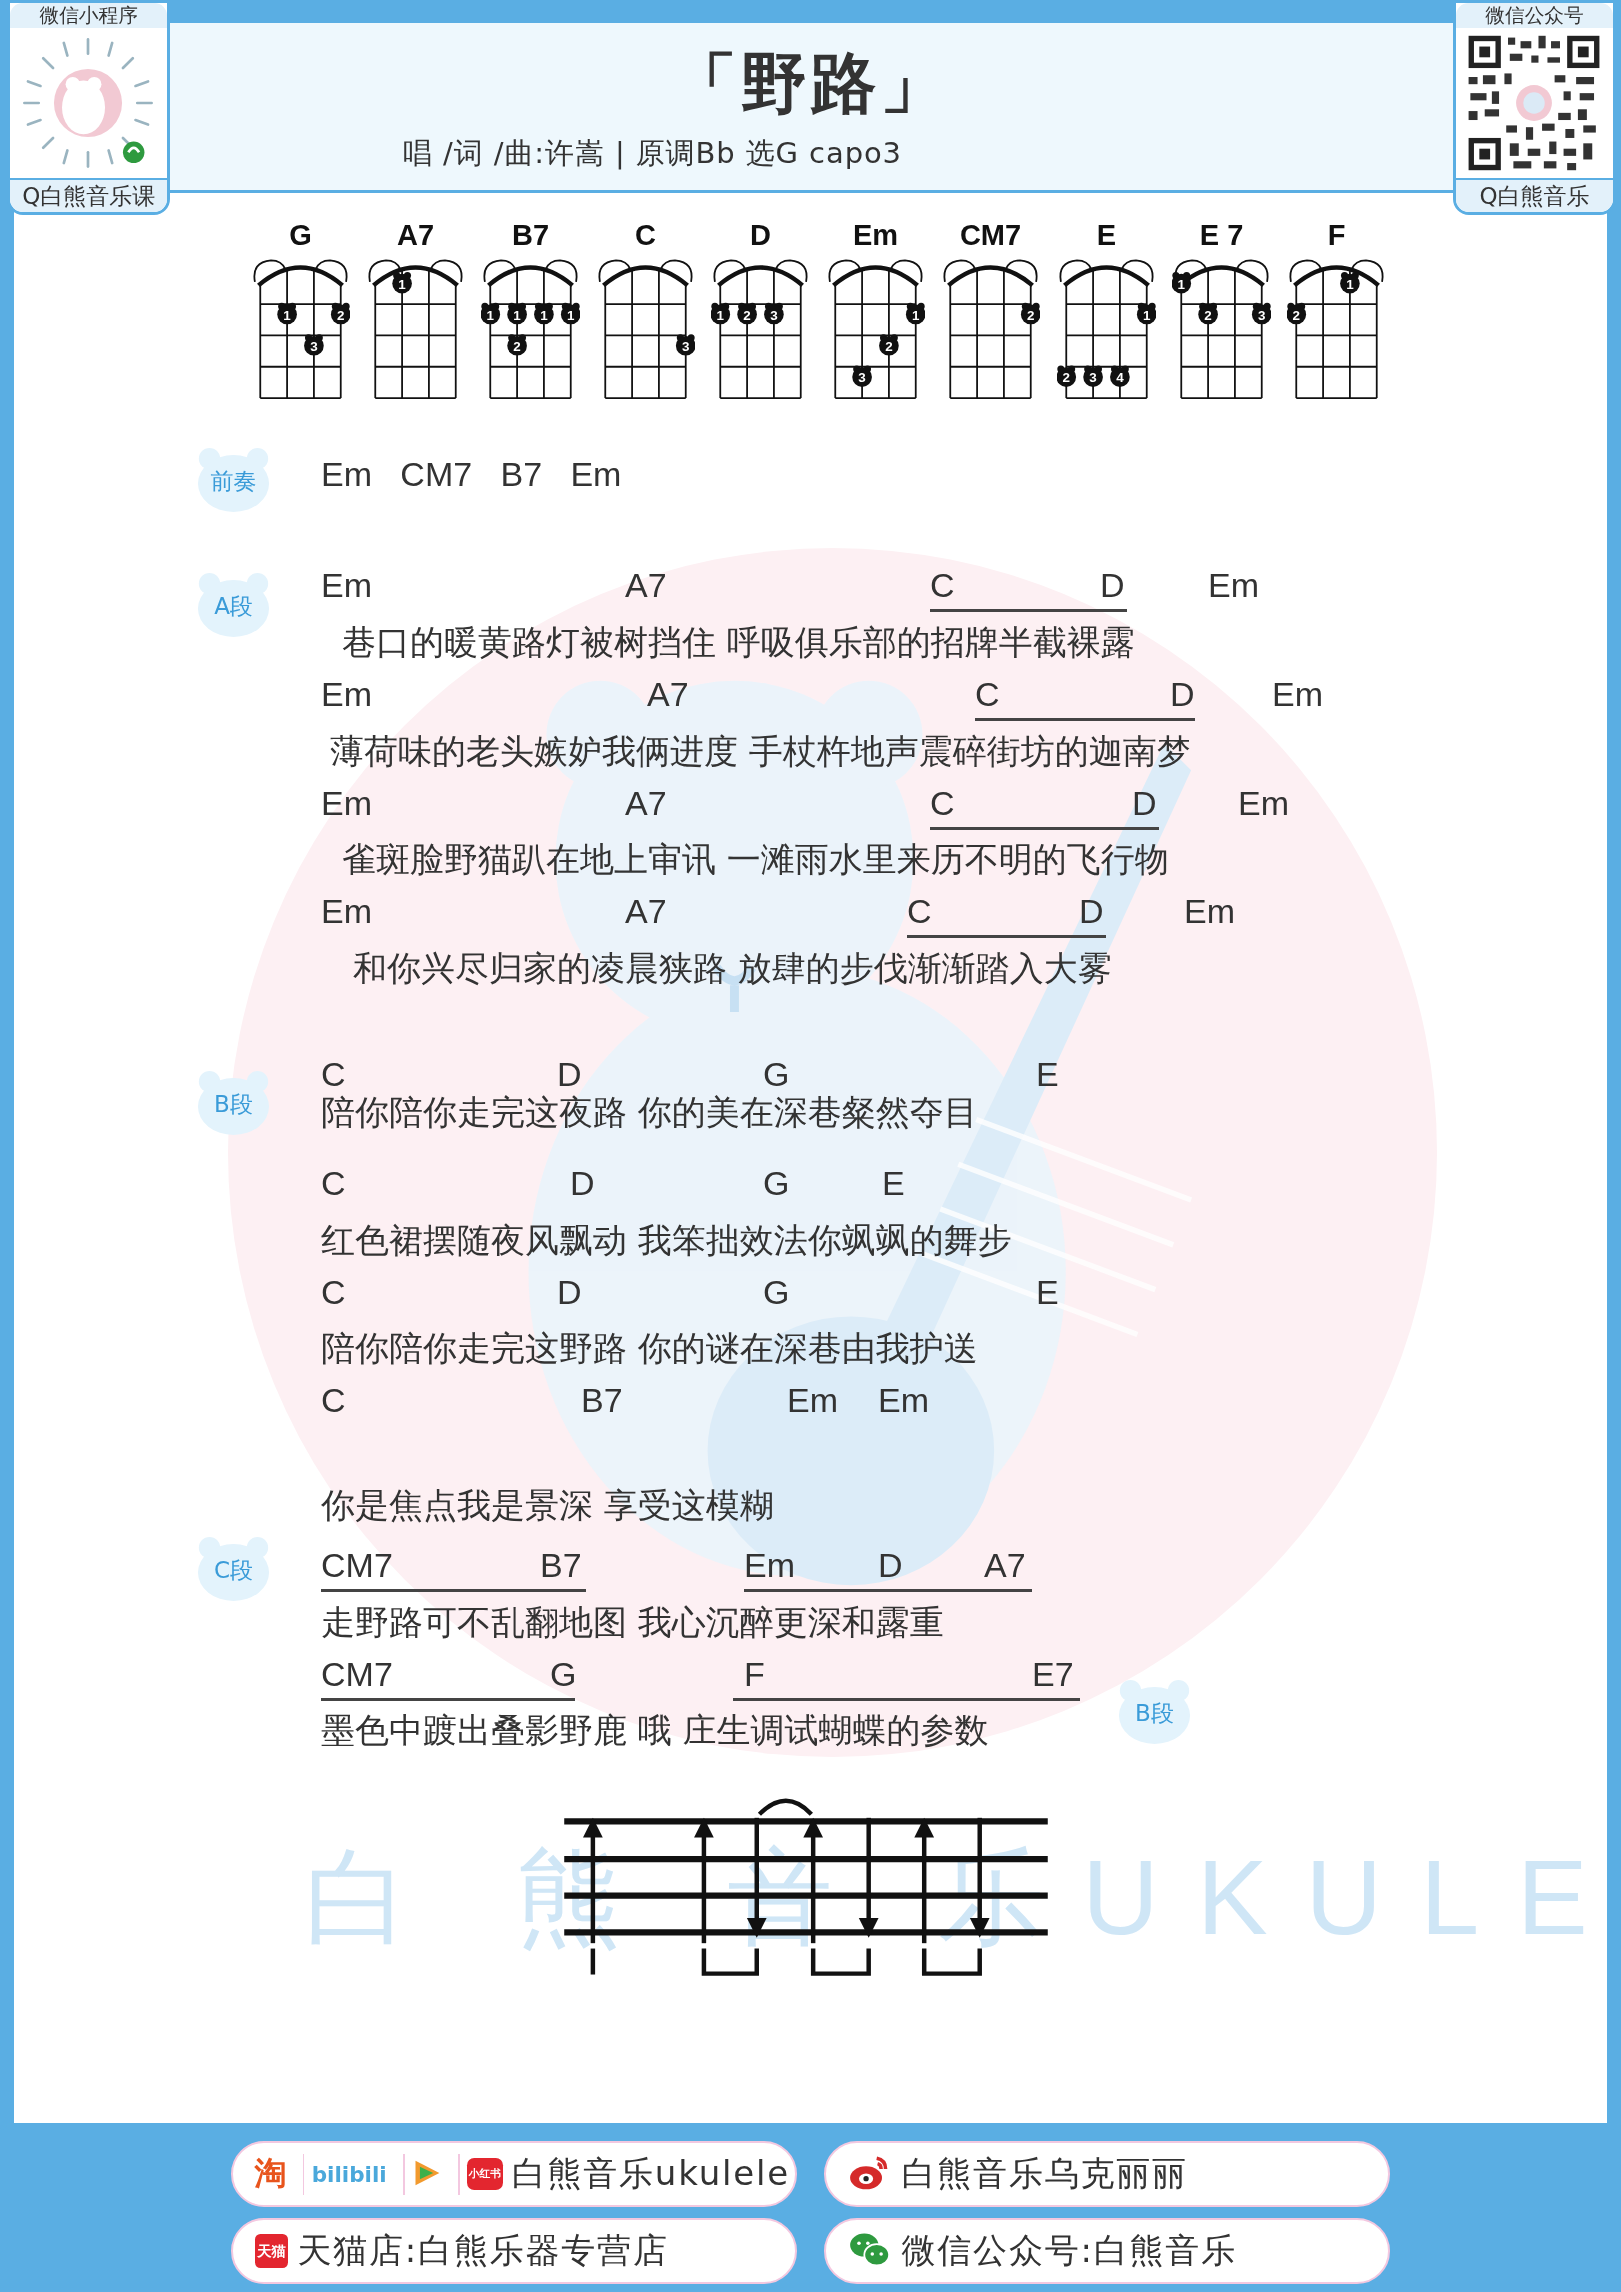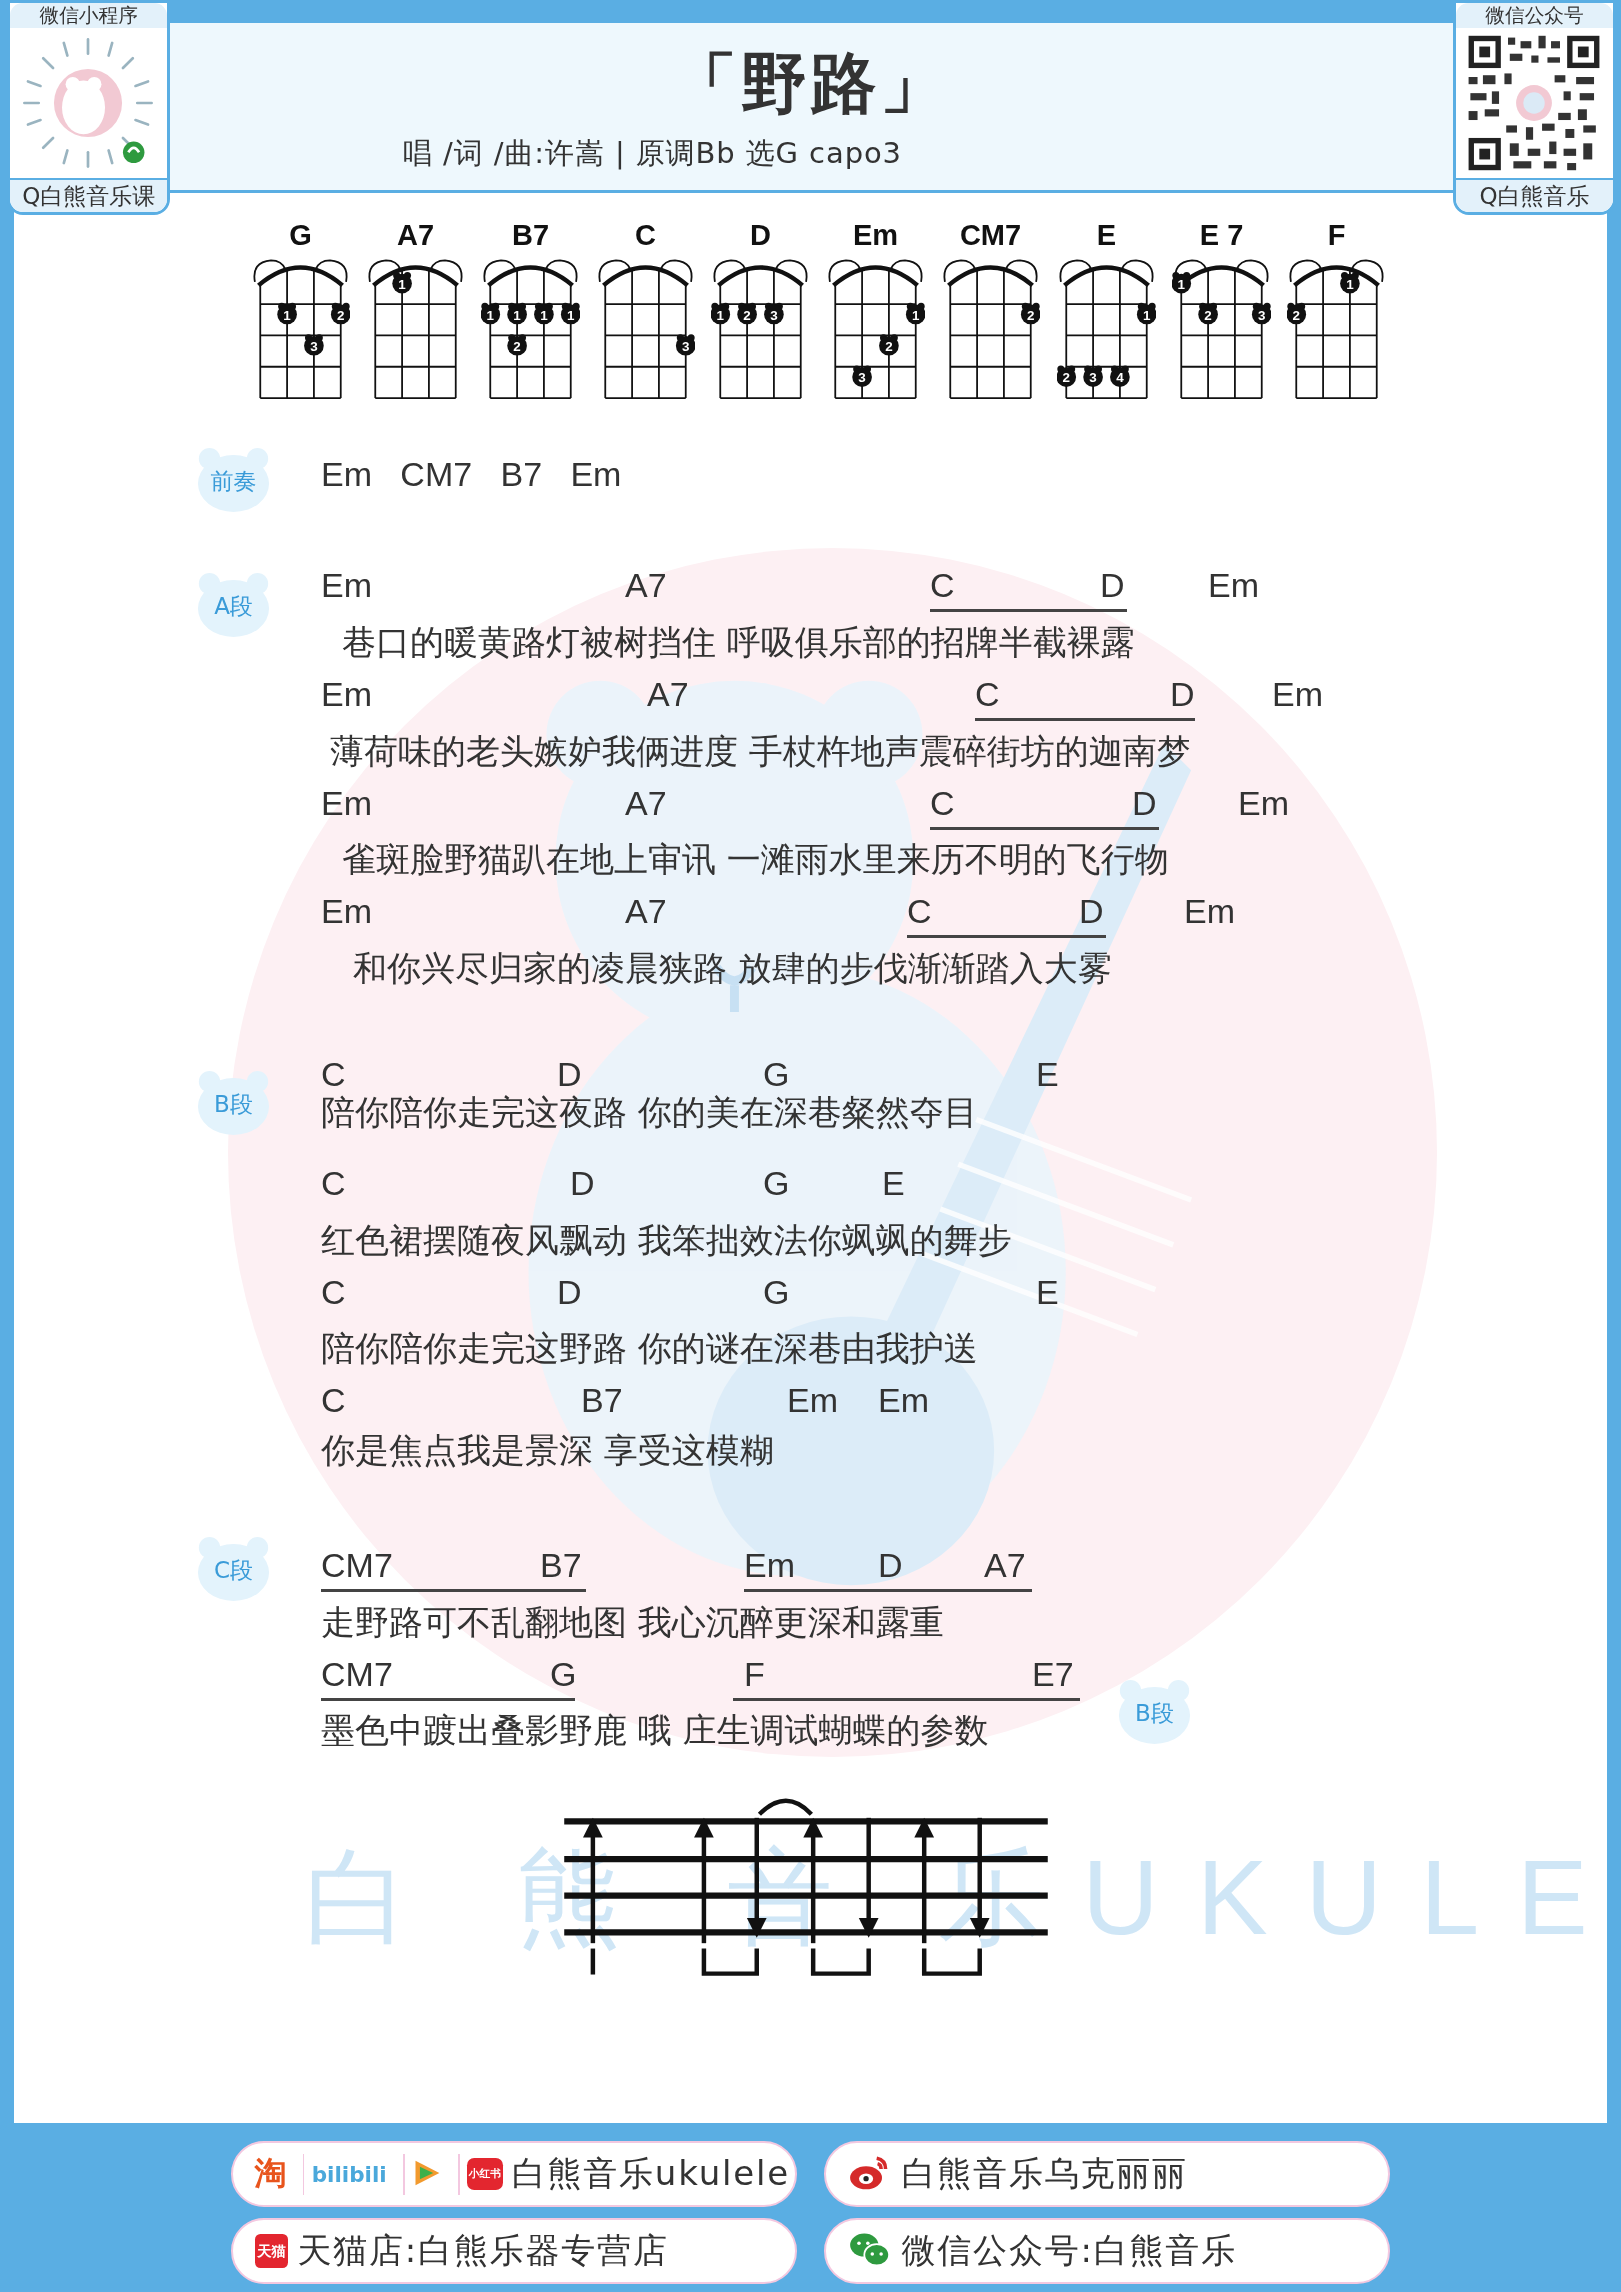--- a/index.html
+++ b/index.html
@@ -483,21 +483,21 @@
     <span>B段</span>
   </div>
   <div id="secB">
       <div class="line chord-line" style="left: 321px; top: 1055px; width: 1075px; height: 41px;"><span class="ch" style="left: 0px;">C</span><span class="ch" style="left: 236px;">D</span><span class="ch" style="left: 442px;">G</span><span class="ch" style="left: 715px;">E</span></div>
       <div class="line lyric-line" style="left: 321px; top: 1090px;">陪你陪你走完这夜路 你的美在深巷粲然夺目</div>
       <div class="line chord-line" style="left: 321px; top: 1164px; width: 1075px; height: 41px;"><span class="ch" style="left: 0px;">C</span><span class="ch" style="left: 249px;">D</span><span class="ch" style="left: 442px;">G</span><span class="ch" style="left: 561px;">E</span></div>
       <div class="line lyric-line" style="left: 321px; top: 1218px;">红色裙摆随夜风飘动 我笨拙效法你飒飒的舞步</div>
       <div class="line chord-line" style="left: 321px; top: 1273px; width: 1075px; height: 41px;"><span class="ch" style="left: 0px;">C</span><span class="ch" style="left: 236px;">D</span><span class="ch" style="left: 442px;">G</span><span class="ch" style="left: 715px;">E</span></div>
       <div class="line lyric-line" style="left: 321px; top: 1326px;">陪你陪你走完这野路 你的谜在深巷由我护送</div>
       <div class="line chord-line" style="left: 321px; top: 1381px; width: 1075px; height: 41px;"><span class="ch" style="left: 0px;">C</span><span class="ch" style="left: 260px;">B7</span><span class="ch" style="left: 466px;">Em</span><span class="ch" style="left: 557px;">Em</span></div>
-      <div class="line lyric-line" style="left: 321px; top: 1428px; text-align: right;">你是焦点我是景深 享受这模糊</div>
+      <div class="line lyric-line" style="left: 321px; top: 1483px; text-align: right;">你是焦点我是景深 享受这模糊</div>
     </div>
 
   <div class="badge" style="top:1537px;">
     <svg class="ears" viewBox="0 0 86 72">
         <circle cx="16" cy="12" r="12" fill="#e3f3fc"></circle>
         <circle cx="70" cy="12" r="12" fill="#e3f3fc"></circle>
         <ellipse cx="43" cy="40" rx="40" ry="32" fill="#e3f3fc"></ellipse>
       </svg>
     <span>C段</span>
   </div>

